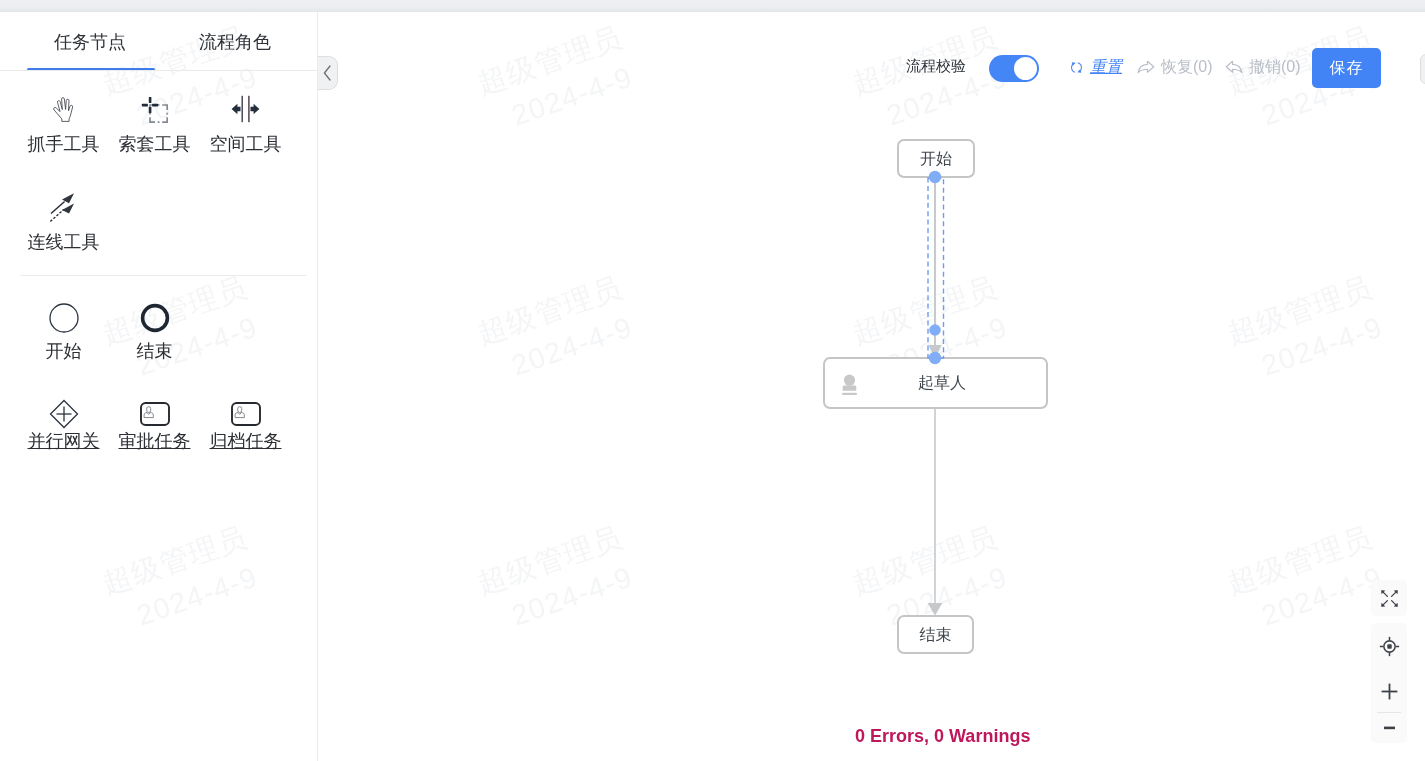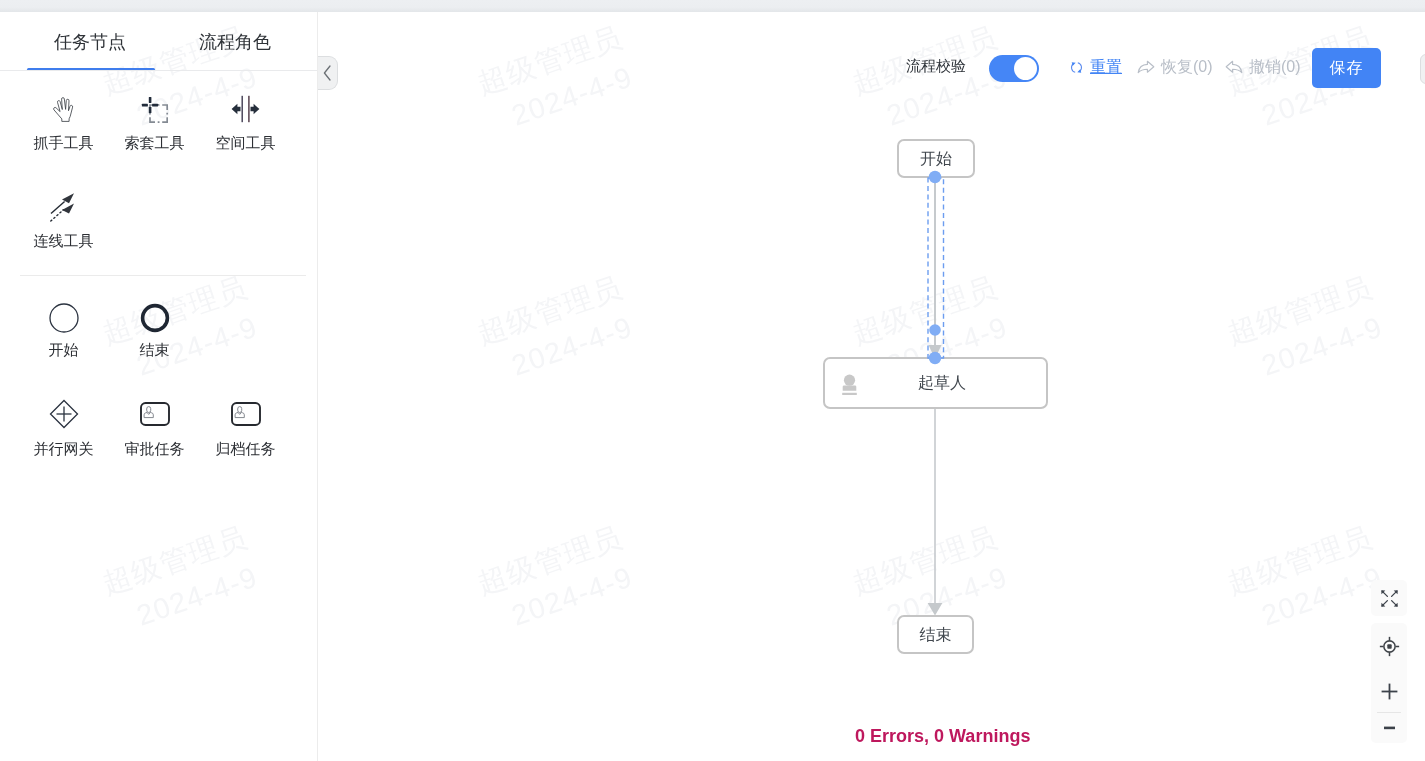--- a/index.html
+++ b/index.html
@@ -60,22 +60,22 @@
   }
 
   .pal-row { position:absolute; left: 18px; display:flex; }
   .pal-item {
     width: 91px; display: flex; flex-direction: column;
     align-items: center; cursor: pointer;
   }
   .pal-icon { height: 34px; display:flex; align-items:center; justify-content:center; }
   .pal-item.shape .pal-icon { height: 32px; }
   .row1s .pal-item.shape .pal-label { margin-top: 8px; }
-  .row2s .pal-item.shape .pal-label { margin-top: 11px; }
-  .pal-label { font-size: 15px; color: #2c2f34; margin-top: 9px; letter-spacing:0px; line-height:1;}
+  .row2s .pal-item.shape .pal-label { margin-top: 2px; text-decoration: underline; }
+  .pal-label { font-size: 18px; color: #2c2f34; margin-top: 9px; letter-spacing:0px; line-height:1;}
   .divider { position:absolute; left:20px; width:286px; height:1px; background:#ebebeb; }
 
   
   .collapse-handle {
     position: absolute; left: 318px; top: 56px; width: 20px; height: 34px;
     background: #f0f1f2; border: 1px solid #dcdee0; border-left: none;
     border-radius: 0 9px 9px 0; display: flex; align-items: center;
     justify-content: center; z-index: 55; cursor: pointer;
   }
   
@@ -101,21 +101,21 @@
     position: absolute; right: 2px; top: 2px; width: 23px; height: 23px;
     background: #fff; border-radius: 50%;
   }
   .tb-action {
     display: flex; align-items: center; gap: 6px; cursor: pointer;
     font-size: 16px; line-height:1;
   }
   .tb-action svg { flex: none; }
   #redoBtn { left: 1137px; top: 11px; }
   #undoBtn { left: 1225px; top: 11px; }
-  .tb-reset { left: 1070px; top: 11px; color: #4284f5; gap:7px; }
+  .tb-reset { left: 1070px; top: 11px; color: #4284f5; gap:7px;font-style:italic; }
   .tb-reset .txt { text-decoration: underline; }
   .tb-disabled { color: #b8bec7; }
   .save-btn {
     left: 1312px; top: 0px; width: 69px; height: 40px; background: #4284f5;
     border-radius: 5px; color: #fff; font-size: 16px; display:flex;
     align-items:center; justify-content:center; cursor:pointer; letter-spacing:1px;
   }
 
   
   .canvas { position:absolute; left:318px; top:12px; width:1107px; height:749px; z-index:45;}

